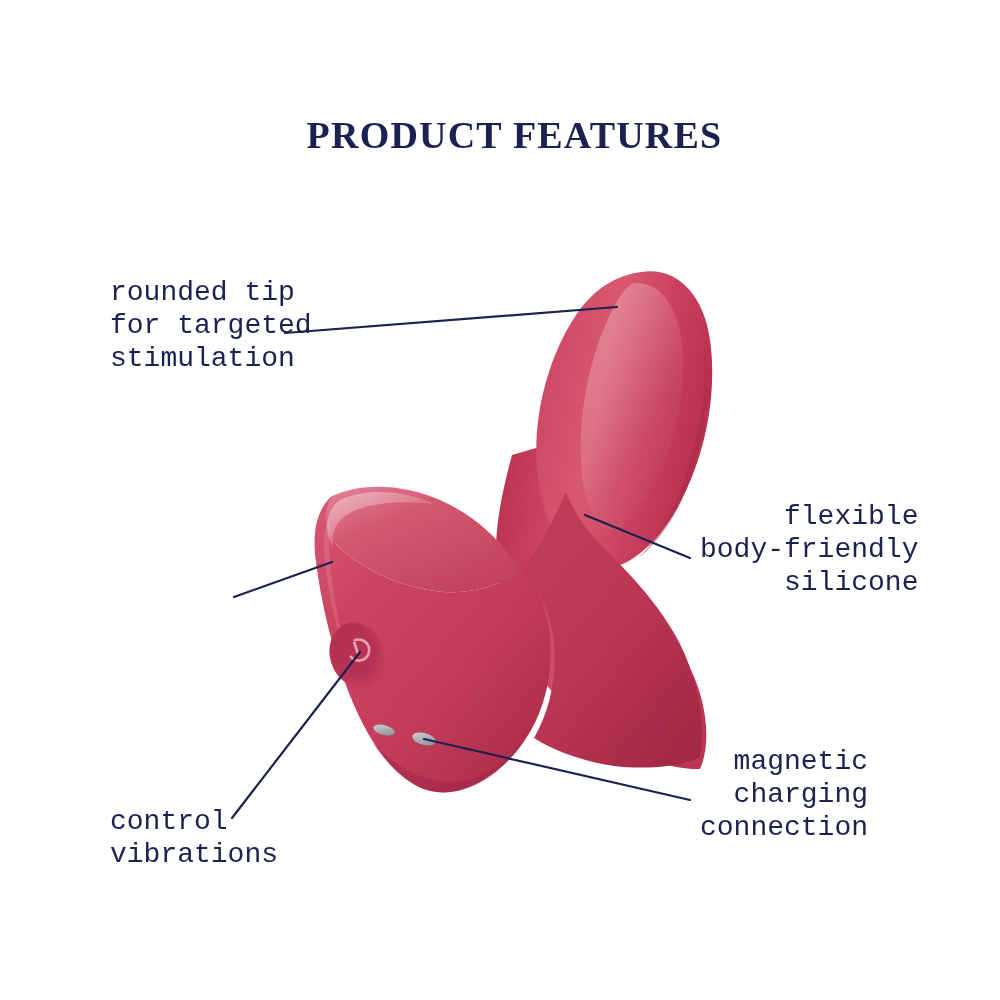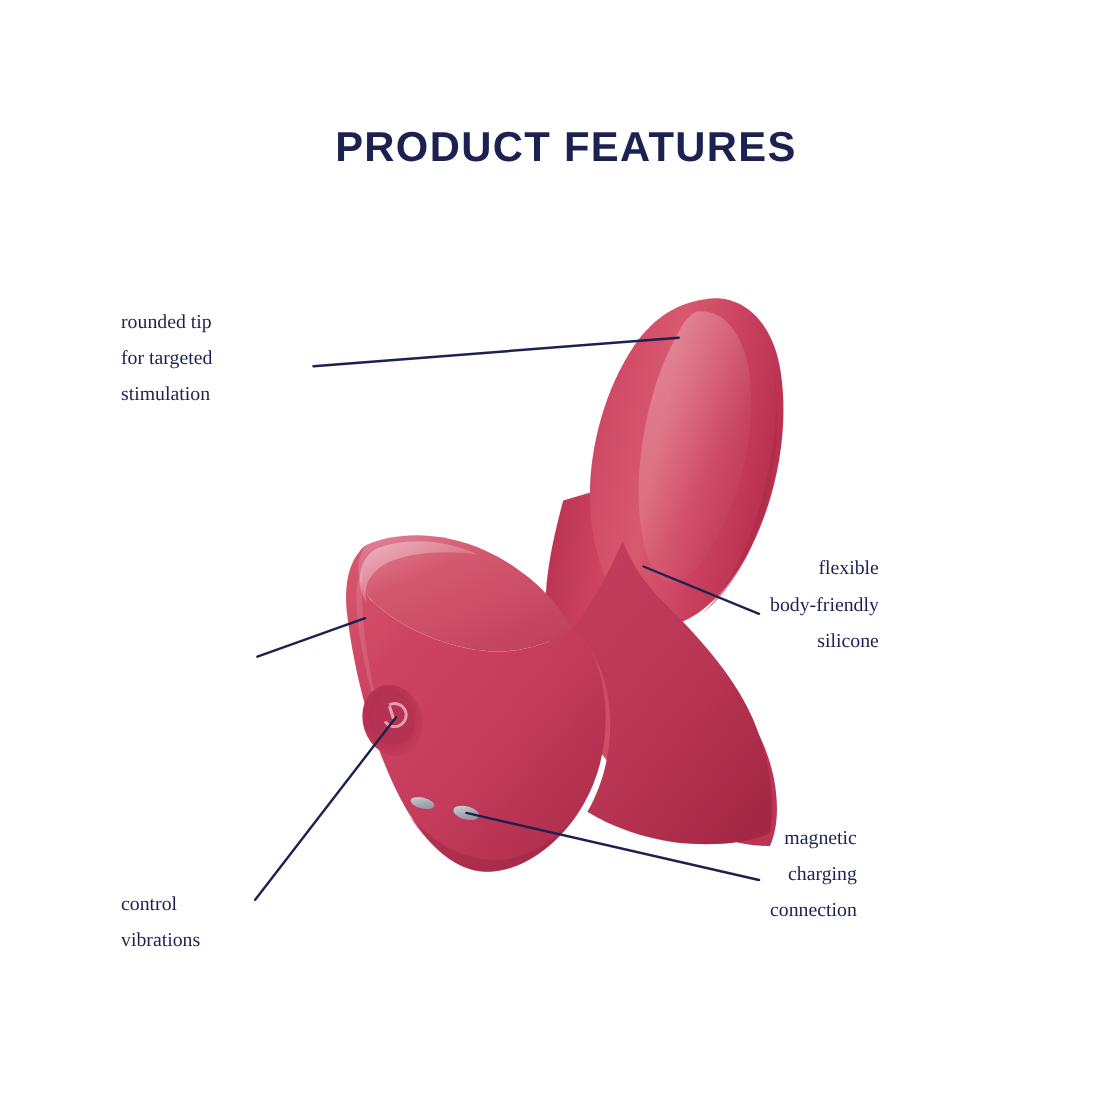--- a/index.html
+++ b/index.html
@@ -12,30 +12,30 @@
   #stage{position:relative;width:1000px;height:1000px;}
 
   #title{
     position:absolute;
     left:0;right:0;top:113px;
     text-align:center;
     font-size:38px;
     font-weight:bold;
     letter-spacing:1.2px;
     color:#1b2150;
-    font-family:Liberation Sans, sans-serif;
+    font-family:Liberation Serif, serif;
     padding-left:29px;
   }
 
   .label{
     position:absolute;
     color:#1b2150;
-    font-size:18px;
+    font-size:28px;
     line-height:33px;
-    font-family:Liberation Serif, serif;
+    font-family:Liberation Mono, monospace;
     white-space:pre-line;
     font-weight:400;
   }
   .label.right{text-align:right;}
   .label.left{text-align:left;}
 
   #lbl-rounded{left:110px;top:276px;}
   #lbl-broad{left:110px;top:537px;}
   #lbl-control{left:110px;top:805px;}
   #lbl-flexible{left:700px;top:500px;}

